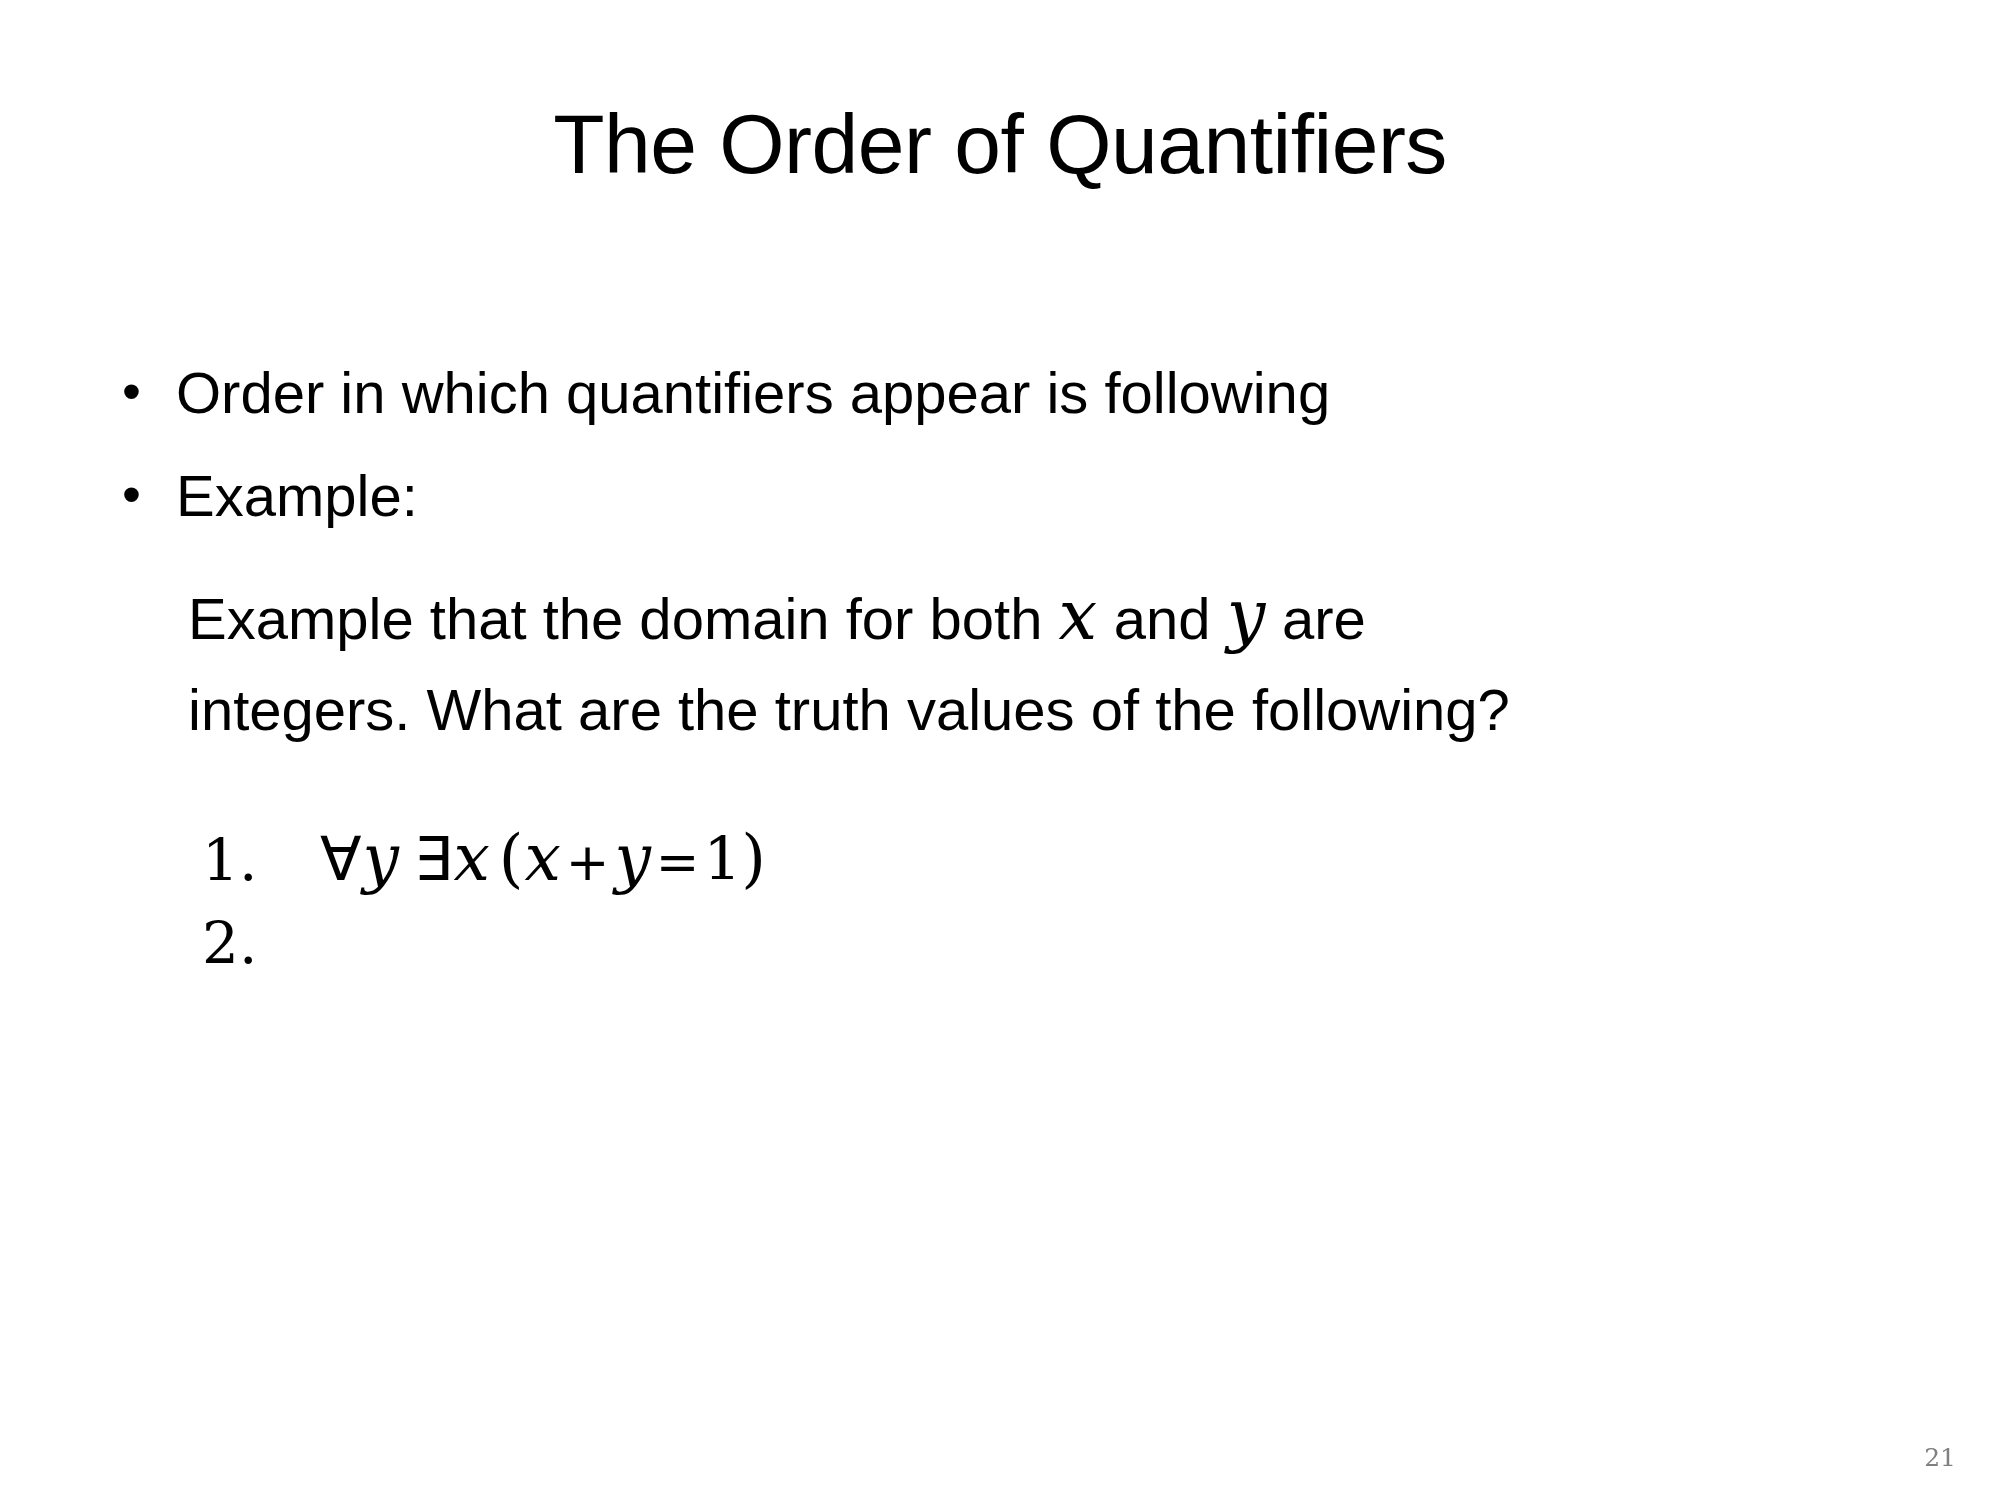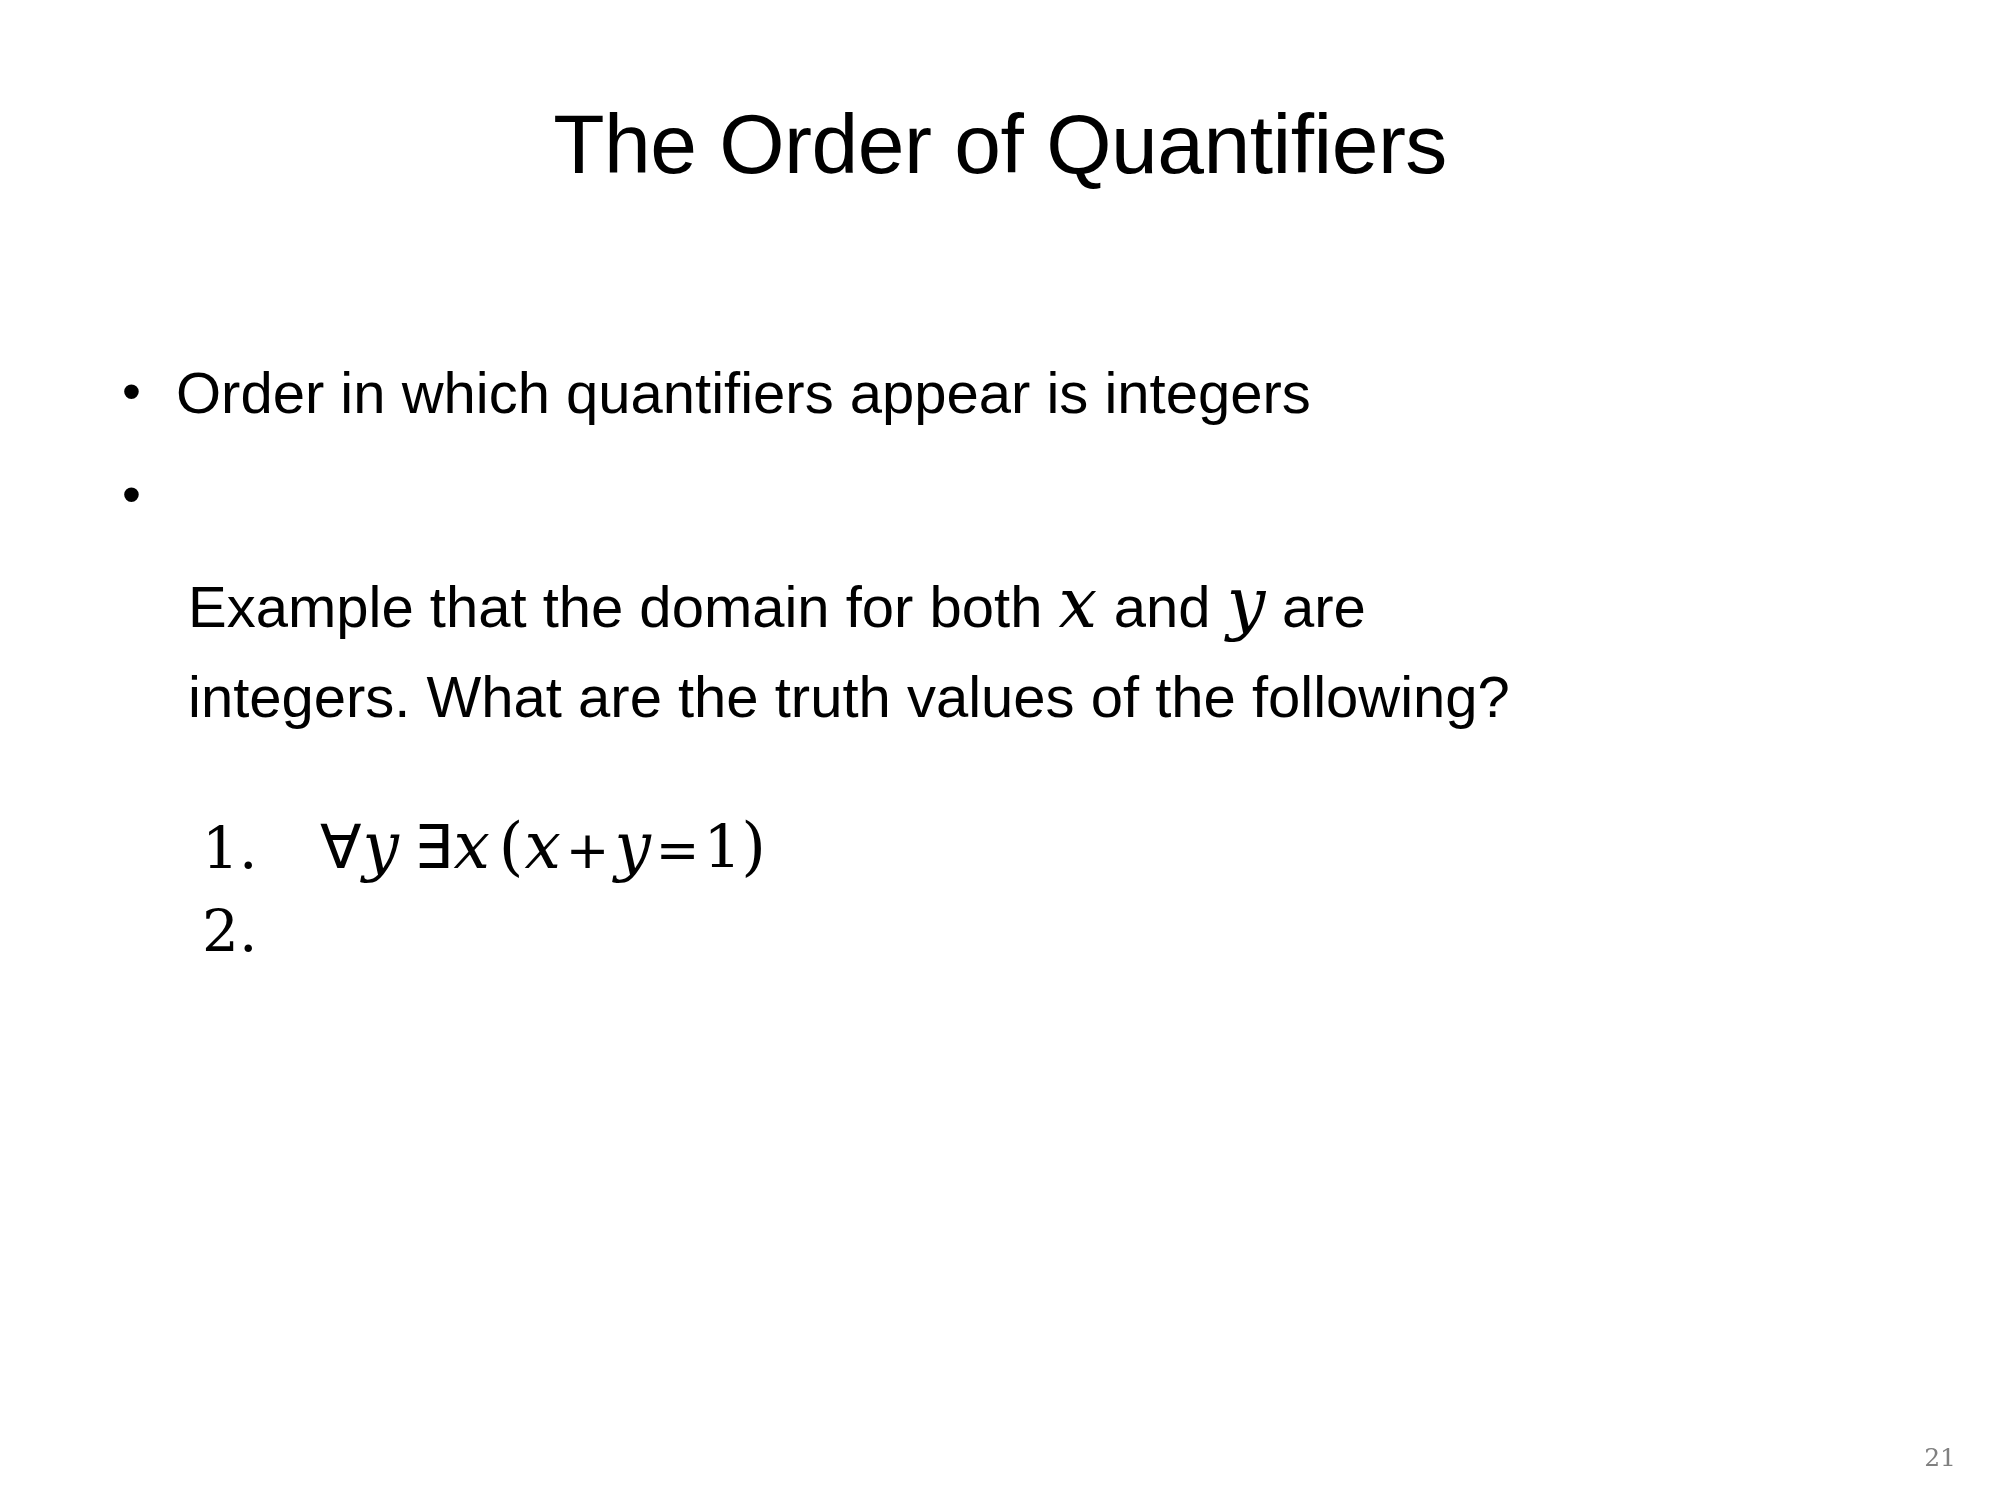--- a/index.html
+++ b/index.html
@@ -151,25 +151,26 @@
 <body>
 
 <div class="slide">
 
   <div class="slide-title">The Order of Quantifiers</div>
 
   <div class="body-area">
 
     <div class="bullet-row">
       <span class="bullet-dot">•</span>
-      <span class="bullet-text">Order in which quantifiers appear is integers</span>
+      <span class="bullet-text">Order in which quantifiers appear is following</span>
     </div>
 
     <div class="bullet-row">
       <span class="bullet-dot">•</span>
+      <span class="bullet-text">Example:</span>
     </div>
 
     <div class="para">
       <span>Example that the domain for both </span><span class="mvar">x</span><span> and </span><span class="mvar">y</span><span> are integers. What are the truth values of the following?</span>
     </div>
 
     <div class="num-list">
 
       <div class="num-row">
         <span class="num-label">1.</span>

